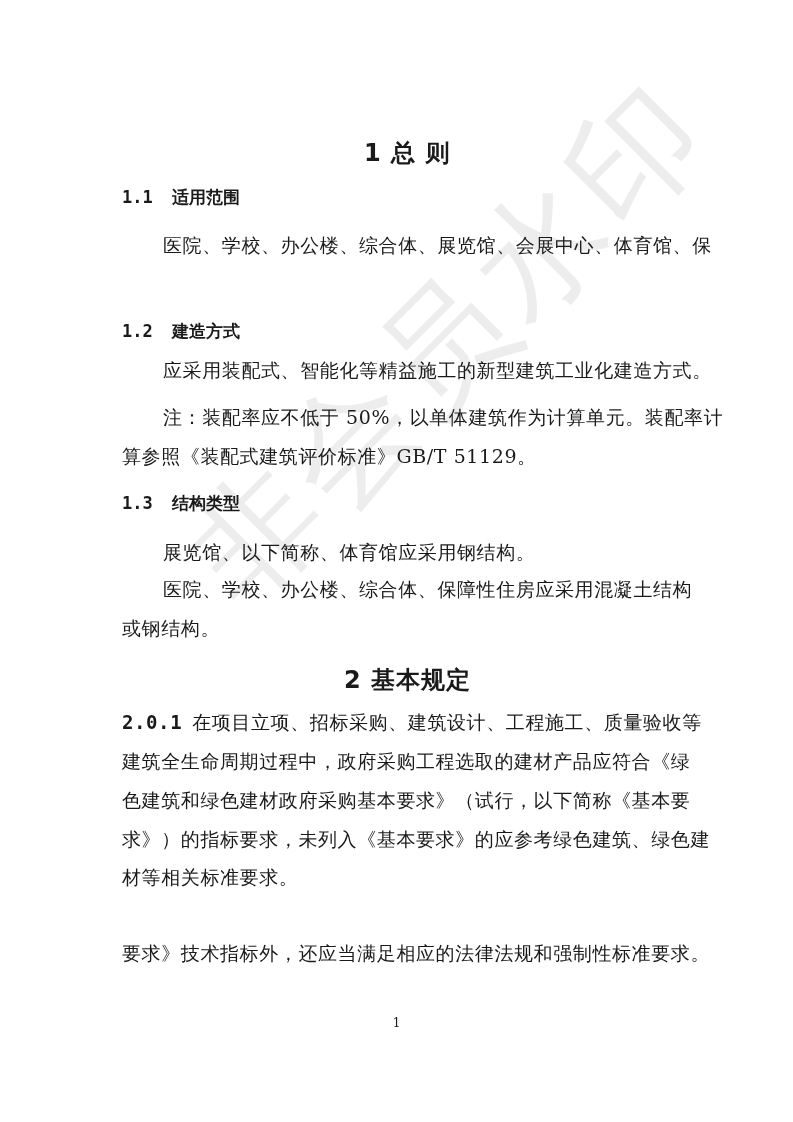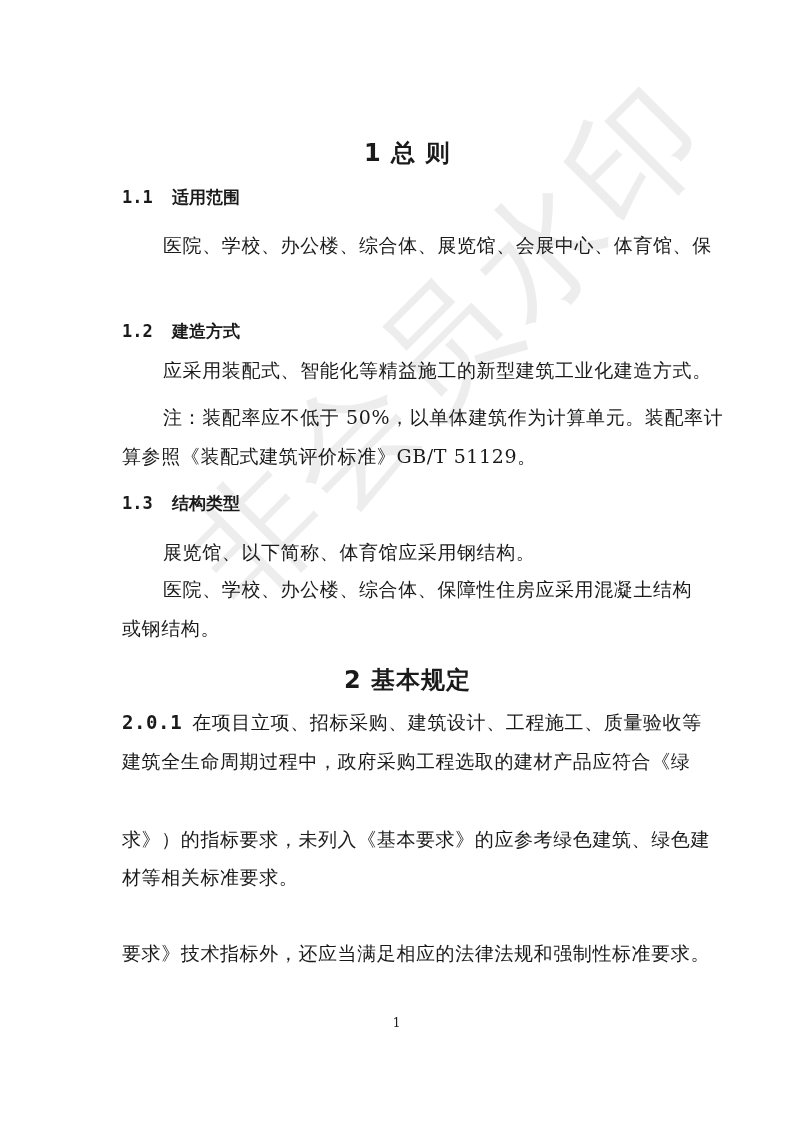--- a/index.html
+++ b/index.html
@@ -46,19 +46,20 @@
   <div class="line indent" style="top:541px;">展览馆、以下简称、体育馆应采用钢结构。</div>
   <div class="line indent" style="top:578px;">医院、学校、办公楼、综合体、保障性住房应采用混凝土结构</div>
   <div class="line" style="top:617px;">或钢结构。</div>
 
   <div class="chapter" style="left:344px; top:664px;">2   基本规定</div>
 
   <div class="line" style="top:711px;">
     <span class="clause-num">2.0.1</span><span>在项目立项、招标采购、建筑设计、工程施工、质量验收等</span>
   </div>
   <div class="line" style="top:750px;">建筑全生命周期过程中，政府采购工程选取的建材产品应符合《绿</div>
+  <div class="line" style="top:789px;">色建筑和绿色建材政府采购基本要求》（试行，以下简称《基本要</div>
   <div class="line" style="top:866px;">材等相关标准要求。</div>
   <div class="line" style="top:828px;">求》）的指标要求，未列入《基本要求》的应参考绿色建筑、绿色建</div>
 
   <div class="line" style="top:942px;">要求》技术指标外，还应当满足相应的法律法规和强制性标准要求。</div>
 
   <div class="pagenum">1</div>
 </div>
 
 </body></html>

